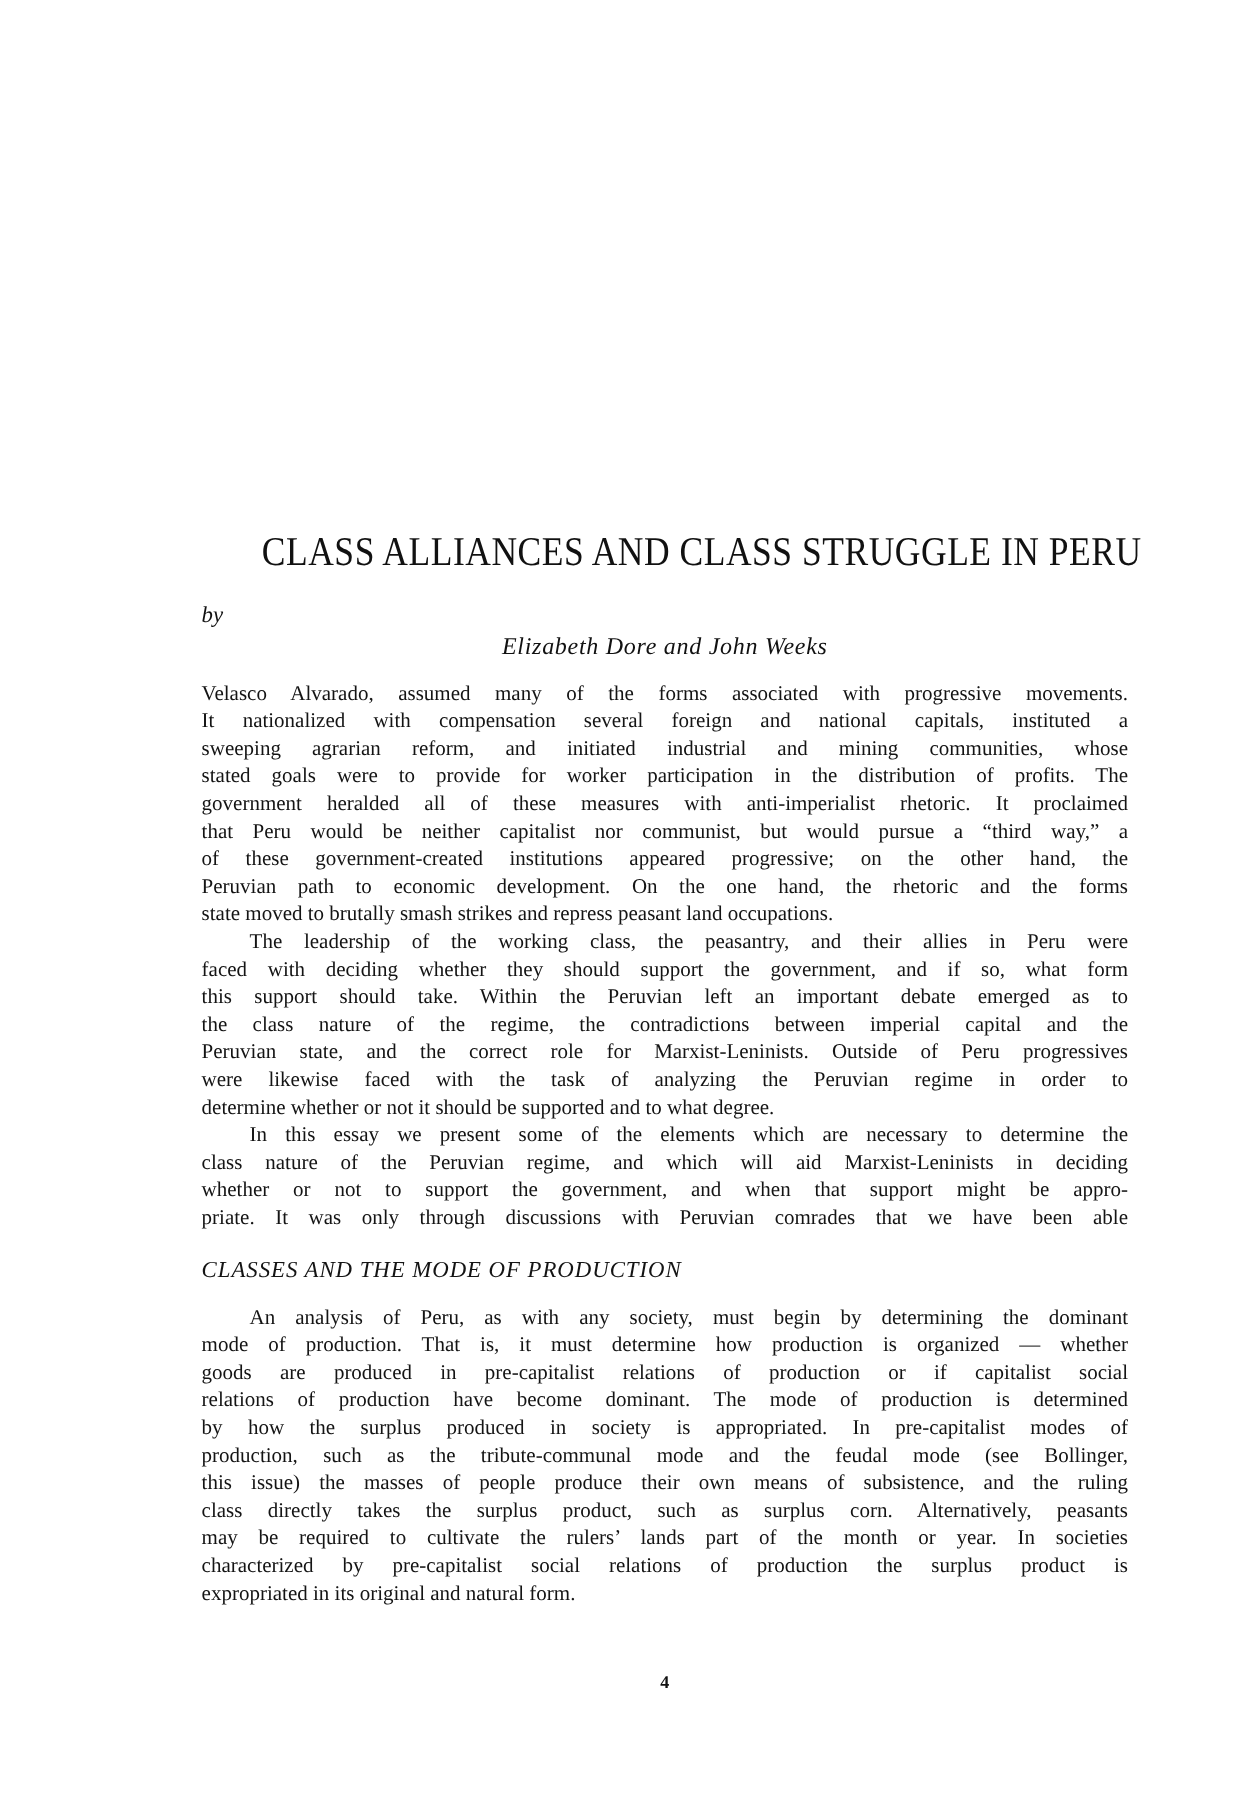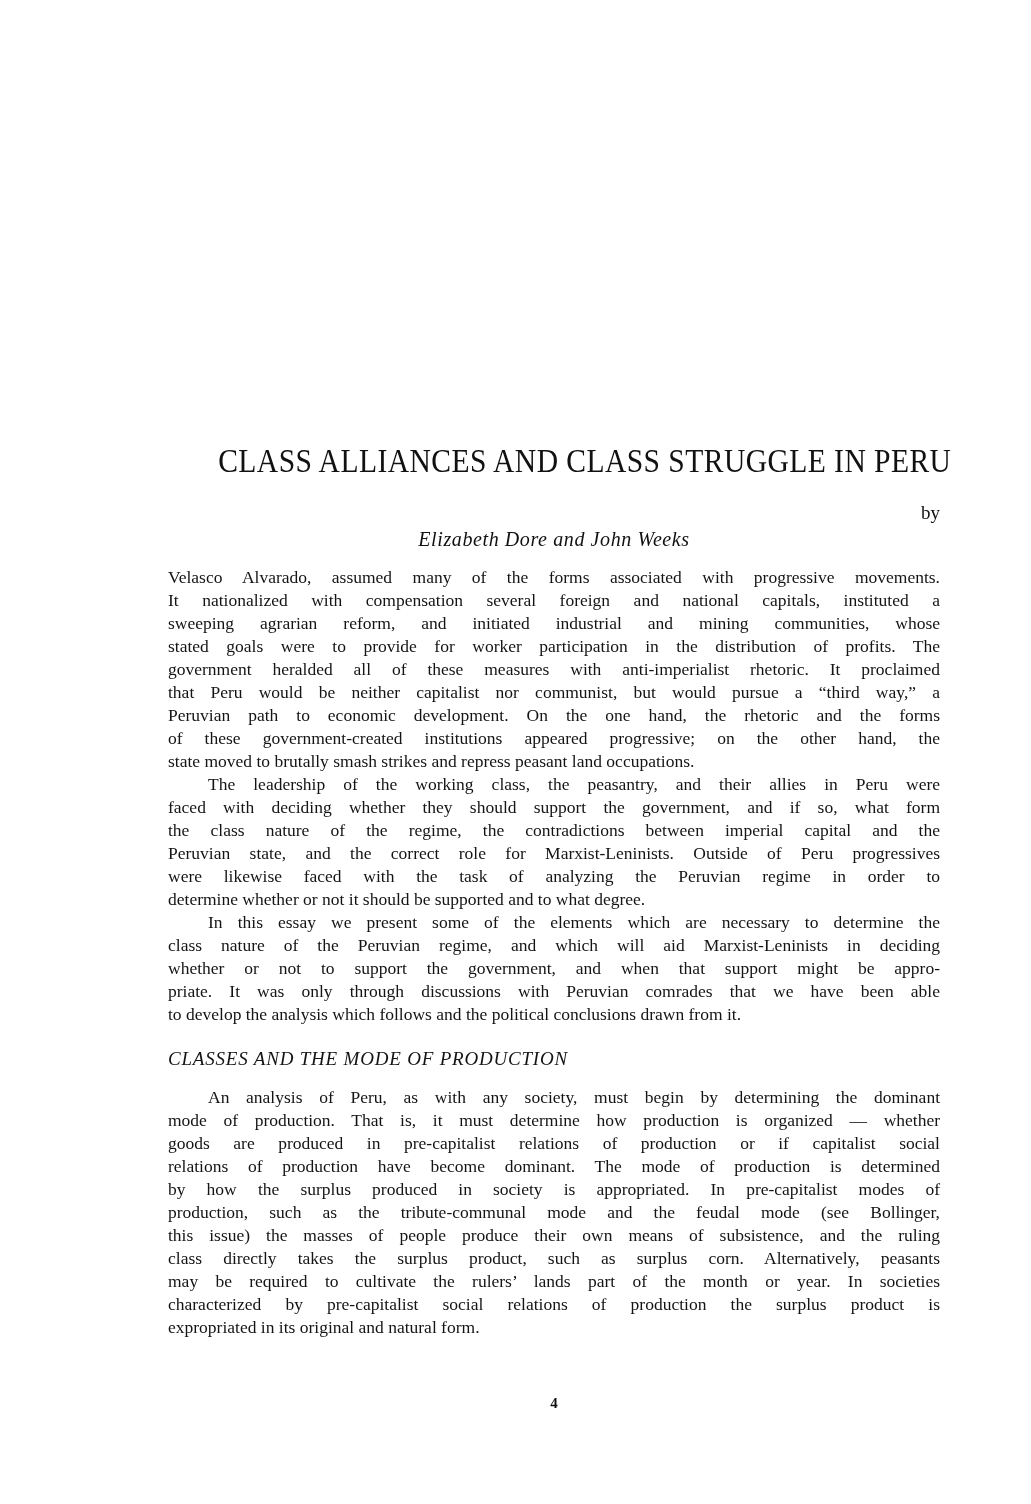--- a/index.html
+++ b/index.html
@@ -31,21 +31,22 @@
     letter-spacing: 0.5px;
     transform: scaleX(0.87);
     transform-origin: 50% 50%;
     white-space: nowrap;
   }
   .byline {
     position: absolute;
     top: 501px;
     left: 168px;
     width: 772px;
-    text-align: right;
+    text-align: left;
+    font-style: italic;
     font-size: 19px;
     line-height: 24px;
   }
   .authors {
     position: absolute;
     top: 527px;
     left: 168px;
     width: 772px;
     text-align: center;
     font-style: italic;
@@ -111,40 +112,40 @@
 
   <div class="body-text">
 
     <div class="para">
         <div class="line">Velasco Alvarado, assumed many of the forms associated with progressive movements.</div>
         <div class="line">It nationalized with compensation several foreign and national capitals, instituted a</div>
         <div class="line">sweeping agrarian reform, and initiated industrial and mining communities, whose</div>
         <div class="line">stated goals were to provide for worker participation in the distribution of profits. The</div>
         <div class="line">government heralded all of these measures with anti-imperialist rhetoric. It proclaimed</div>
         <div class="line">that Peru would be neither capitalist nor communist, but would pursue a “third way,” a</div>
+        <div class="line">of these government-created institutions appeared progressive; on the other hand, the</div>
         <div class="line">Peruvian path to economic development. On the one hand, the rhetoric and the forms</div>
-        <div class="line">of these government-created institutions appeared progressive; on the other hand, the</div>
         <div class="line last">state moved to brutally smash strikes and repress peasant land occupations.</div>
       </div>
 
     <div class="para">
         <div class="line first">The leadership of the working class, the peasantry, and their allies in Peru were</div>
         <div class="line">faced with deciding whether they should support the government, and if so, what form</div>
+        <div class="line">this support should take. Within the Peruvian left an important debate emerged as to</div>
         <div class="line">the class nature of the regime, the contradictions between imperial capital and the</div>
         <div class="line">Peruvian state, and the correct role for Marxist-Leninists. Outside of Peru progressives</div>
         <div class="line">were likewise faced with the task of analyzing the Peruvian regime in order to</div>
         <div class="line last">determine whether or not it should be supported and to what degree.</div>
       </div>
 
     <div class="para">
         <div class="line first">In this essay we present some of the elements which are necessary to determine the</div>
         <div class="line">class nature of the Peruvian regime, and which will aid Marxist-Leninists in deciding</div>
         <div class="line">whether or not to support the government, and when that support might be appro-</div>
         <div class="line">priate. It was only through discussions with Peruvian comrades that we have been able</div>
-        <div class="line last">to develop the analysis which follows and the political conclusions drawn from it.</div>
       </div>
 
     <h2 class="section-heading">CLASSES AND THE MODE OF PRODUCTION</h2>
 
     <div class="para">
         <div class="line first">An analysis of Peru, as with any society, must begin by determining the dominant</div>
         <div class="line">mode of production. That is, it must determine how production is organized — whether</div>
         <div class="line">goods are produced in pre-capitalist relations of production or if capitalist social</div>
         <div class="line">relations of production have become dominant. The mode of production is determined</div>
         <div class="line">by how the surplus produced in society is appropriated. In pre-capitalist modes of</div>

